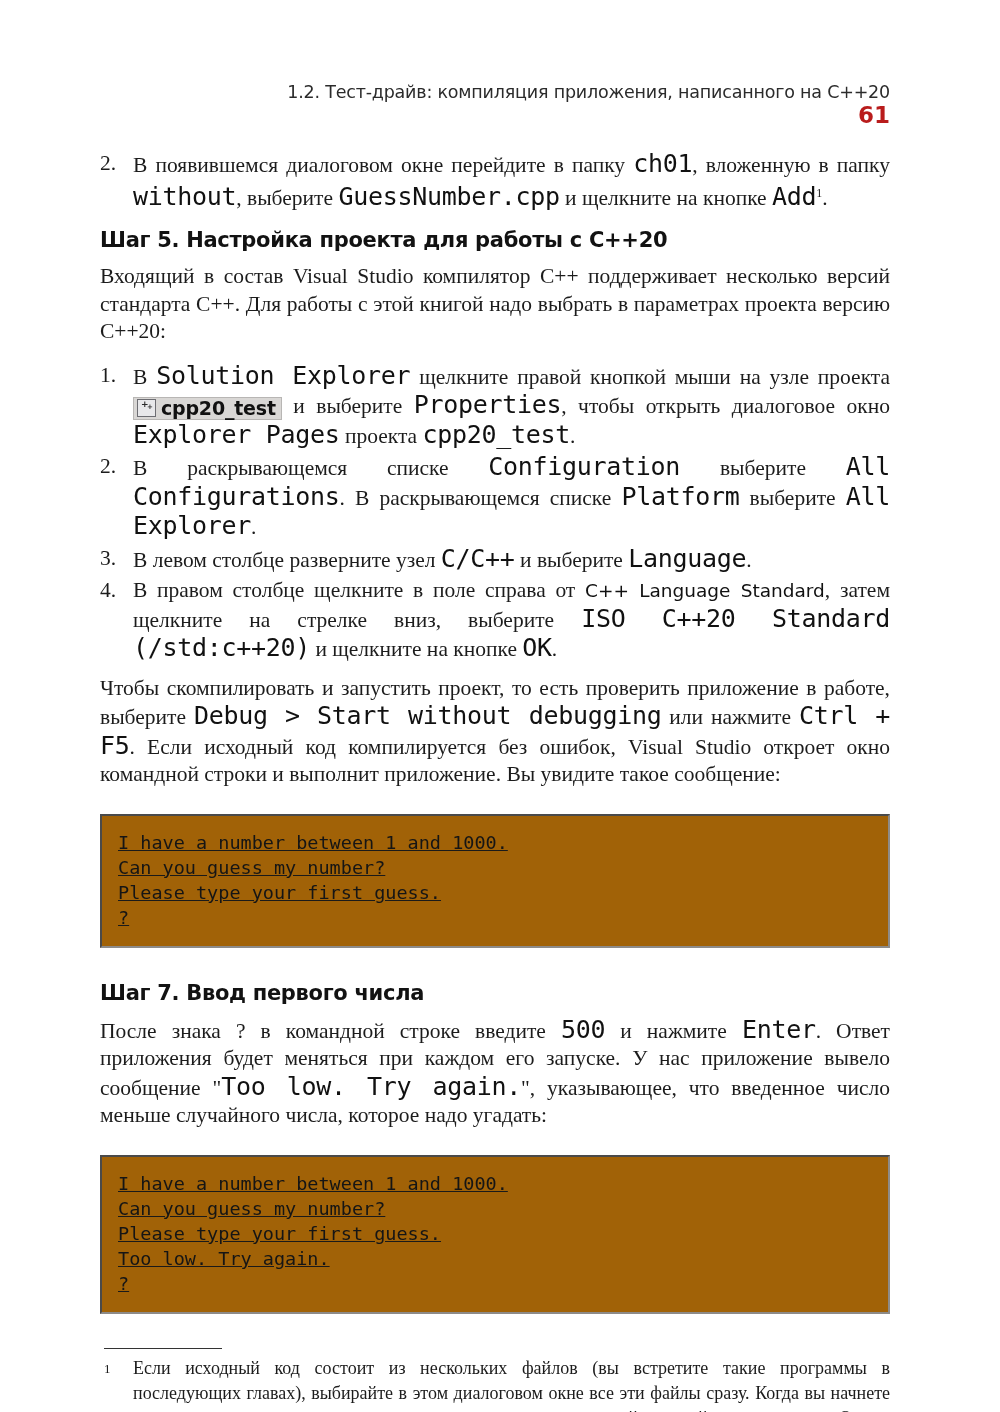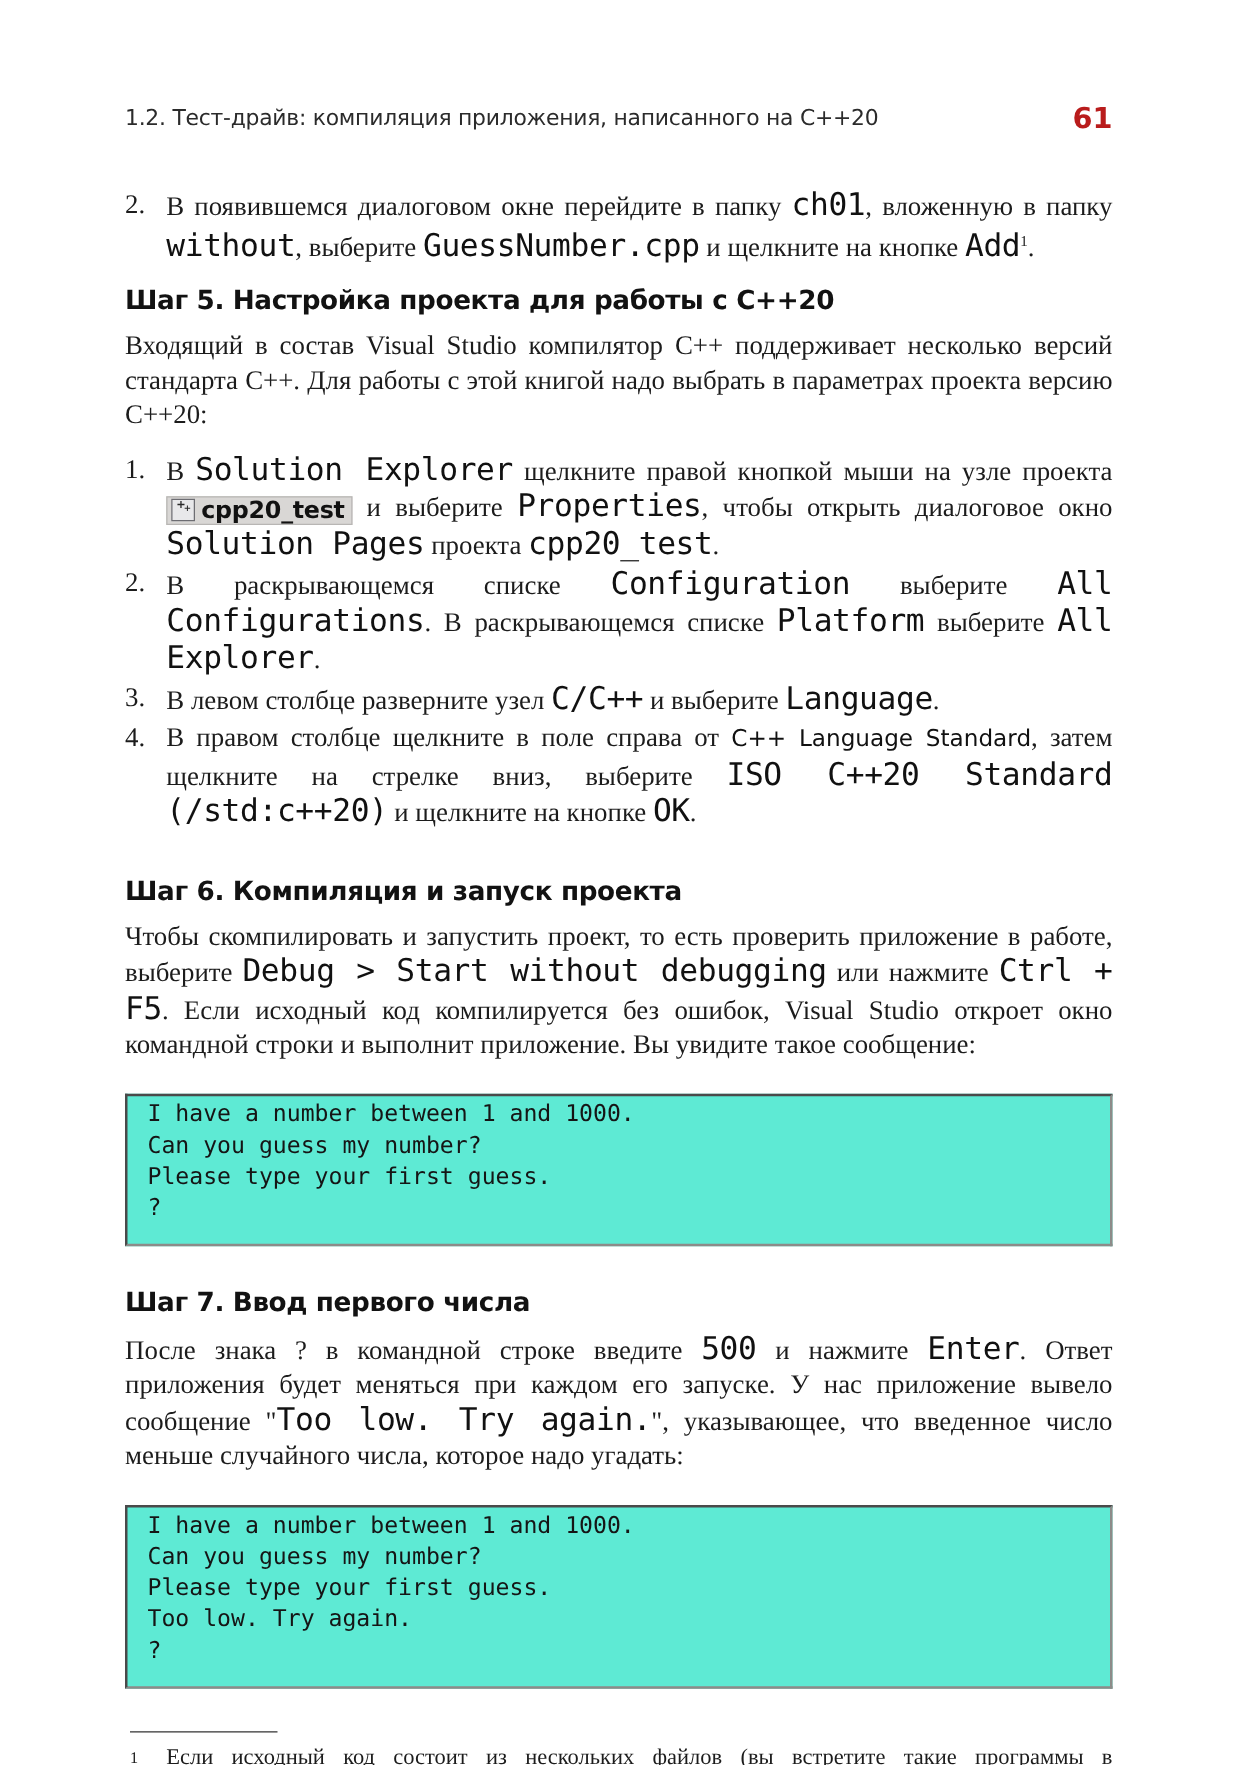--- a/index.html
+++ b/index.html
@@ -23,22 +23,23 @@
     box-sizing: border-box;
   }
 
   
   .runhead {
     position: absolute;
     left: 100px;
     top: 82px;
     width: 790px;
     display: flex;
-    align-items: center;
+    align-items: flex-end;
     justify-content: space-between;
+    flex-direction: column;
   }
   .runhead-title {
     font-family: "DejaVu Sans", sans-serif;
     font-size: 17.5px;
     letter-spacing: -0.2px;
     color: #2b2b2b;
     white-space: nowrap;
   }
   .runhead-page {
     font-family: "DejaVu Sans", sans-serif;
@@ -146,27 +147,28 @@
     margin: 0;
     font-family: "DejaVu Sans", sans-serif;
     font-weight: bold;
     font-size: 21px;
     letter-spacing: -0.3px;
     color: #121212;
   }
 
   
   .console {
-    background: #5eead4;
+    background: #a16207;
     border-top: 2px solid #4a4a4a;
     border-left: 2px solid #4a4a4a;
     border-right: 2px solid #8d8b89;
     border-bottom: 2px solid #8d8b89;
     box-sizing: border-box;
-    padding: 2px 16px 16px 16px;
+    padding: 14px 16px 16px 16px;
+    text-decoration: underline;
   }
   .console-line {
     font-family: "DejaVu Sans Mono", monospace;
     font-size: 18.5px;
     line-height: 25px;
     color: #151515;
     white-space: pre;
   }
   .console-line b {
     font-weight: bold;
@@ -220,37 +222,36 @@
 
     <h2 class="step" style="margin-top:16px;">Шаг 5. Настройка проекта для работы с C++20</h2>
     <p class="body" style="margin-top:11px;">Входящий в состав Visual Studio компилятор C++ поддерживает несколько версий стандарта C++. Для работы с этой книгой надо выбрать в параметрах проекта версию C++20:</p>
 
     <div class="olist" style="margin-top:16px;" id="step5-list">
         <div class="oitem">
           <div class="num">1.</div>
           <div class="txt">В <span class="mono">Solution Explorer</span> щелкните правой кнопкой мыши на узле проекта <span class="chip">
               <span class="chip-icon"></span>
               <span class="chip-label">cpp20_test</span>
-            </span> и выберите <span class="mono">Properties</span>, чтобы открыть диалоговое окно <span class="mono">Solution Pages</span> проекта <span class="mono">cpp20_test</span>.</div>
+            </span> и выберите <span class="mono">Properties</span>, чтобы открыть диалоговое окно <span class="mono">Explorer Pages</span> проекта <span class="mono">cpp20_test</span>.</div>
         </div>
         <div class="oitem">
           <div class="num">2.</div>
           <div class="txt">В раскрывающемся списке <span class="mono">Configuration</span> выберите <span class="mono">All Configurations</span>. В раскрывающемся списке <span class="mono">Platform</span> выберите <span class="mono">All Explorer</span>.</div>
         </div>
         <div class="oitem">
           <div class="num">3.</div>
           <div class="txt">В левом столбце разверните узел <span class="mono">C/C++</span> и выберите <span class="mono">Language</span>.</div>
         </div>
         <div class="oitem">
           <div class="num">4.</div>
           <div class="txt">В правом столбце щелкните в поле справа от <span class="sans">C++ Language Standard</span>, затем щелкните на стрелке вниз, выберите <span class="mono">ISO C++20 Standard (/std:c++20)</span> и щелкните на кнопке <span class="mono">OK</span>.</div>
         </div>
       </div>
 
-    <h2 class="step" style="margin-top:36px;">Шаг 6. Компиляция и запуск проекта</h2>
     <p class="body" style="margin-top:11px;" id="step6-para">Чтобы скомпилировать и запустить проект, то есть проверить приложение в работе, выберите <span class="mono">Debug &gt; Start without debugging</span> или нажмите <span class="mono">Ctrl + F5</span>. Если исходный код компилируется без ошибок, Visual Studio откроет окно командной строки и выполнит приложение. Вы увидите такое сообщение:</p>
 
     <div class="console" style="margin-top:25px;" id="console-1">
         <div class="console-line">I have a number between 1 and 1000.</div>
         <div class="console-line">Can you guess my number?</div>
         <div class="console-line">Please type your first guess.</div>
         <div class="console-line">?</div>
       </div>
 
     <h2 class="step" style="margin-top:33px;">Шаг 7. Ввод первого числа</h2>

